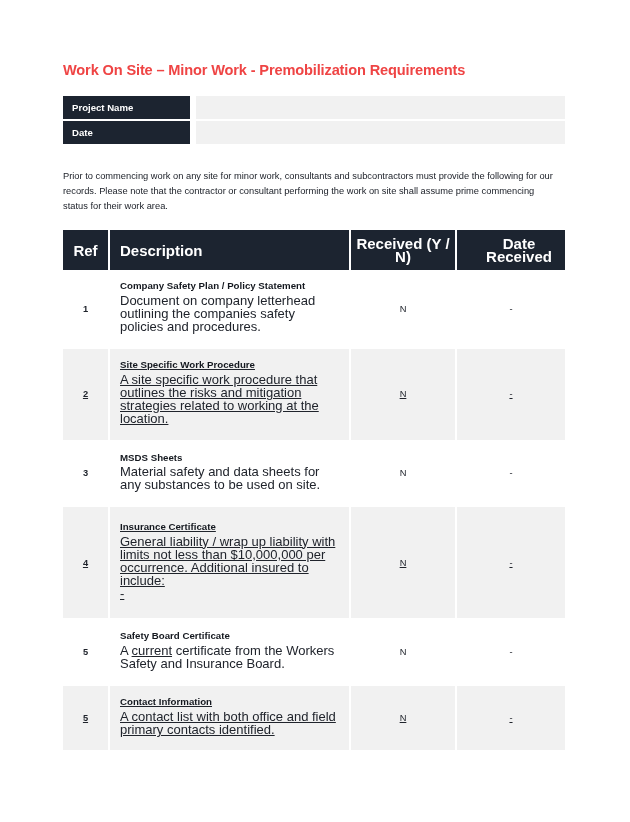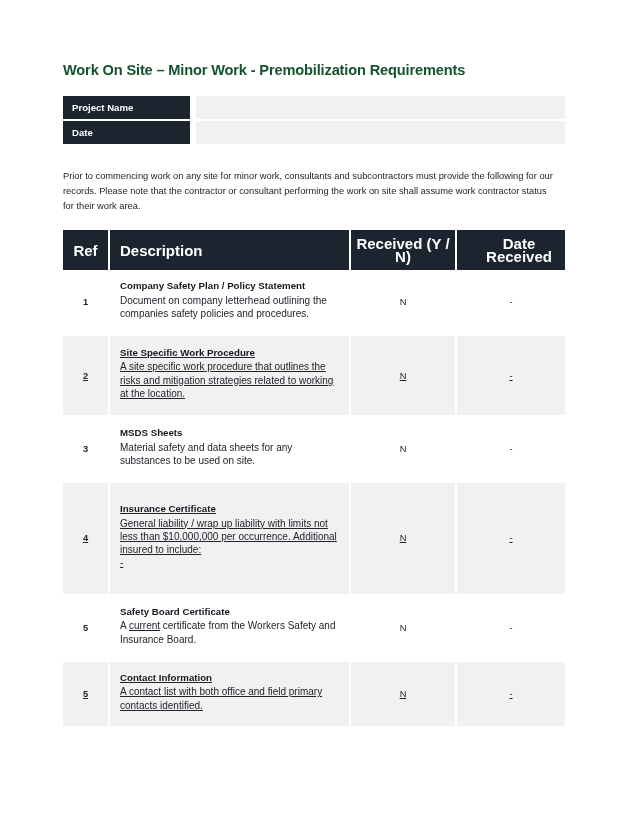--- a/index.html
+++ b/index.html
@@ -29,21 +29,21 @@
     left: 63px;
     top: 62px;
     width: 502px;
   }
 
   
   .doc-title {
     font-size: 14.6px;
     font-weight: bold;
     letter-spacing: -0.15px;
-    color: #14532d;
+    color: #ef4444;
     margin: 0 0 16px 0;
     line-height: 1.2;
   }
 
   
   .meta-table {
     width: 502px;
     border-collapse: separate;
     border-spacing: 0;
     margin-bottom: 8px;
@@ -145,21 +145,21 @@
   .item-title {
     font-weight: bold;
     font-size: 9.7px;
     color: #14181f;
     display: block;
     line-height: 13.5px;
     margin-bottom: 1px;
   }
   .item-body {
     display: block;
-    font-size: 10px;
+    font-size: 13px;
     line-height: 13.2px;
     color: #20242c;
   }
   .u { text-decoration: underline; }
 
   
   .h-sm td { height: 57px; }
   .h-md td { height: 81px; }
   .h-lg td { height: 113px; }
 </style>
@@ -179,21 +179,21 @@
           <td class="meta-value"></td>
         </tr>
         <tr class="meta-row">
           <td class="meta-label">Date</td>
           <td class="meta-spacer"></td>
           <td class="meta-value"></td>
         </tr>
       </tbody>
     </table>
 
-    <p class="intro">Prior to commencing work on any site for minor work, consultants and subcontractors must provide the following for our records. Please note that the contractor or consultant performing the work on site shall assume work contractor status for their work area.</p>
+    <p class="intro">Prior to commencing work on any site for minor work, consultants and subcontractors must provide the following for our records. Please note that the contractor or consultant performing the work on site shall assume prime commencing status for their work area.</p>
 
     <table class="req-table">
       <thead>
         <tr>
           <th class="c-ref">Ref</th>
           <th class="c-desc">Description</th>
           <th class="c-recv">Received (Y / N)</th>
           <th class="c-date">Date Received</th>
         </tr>
       </thead>

